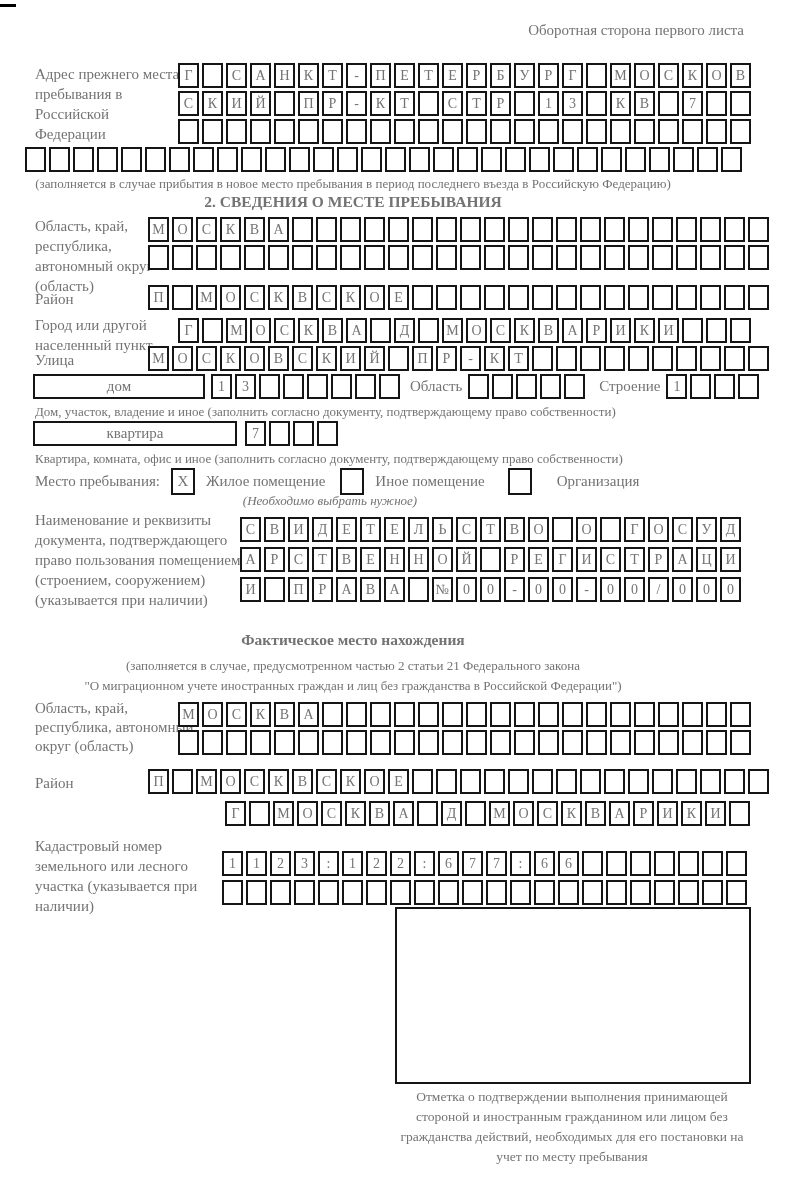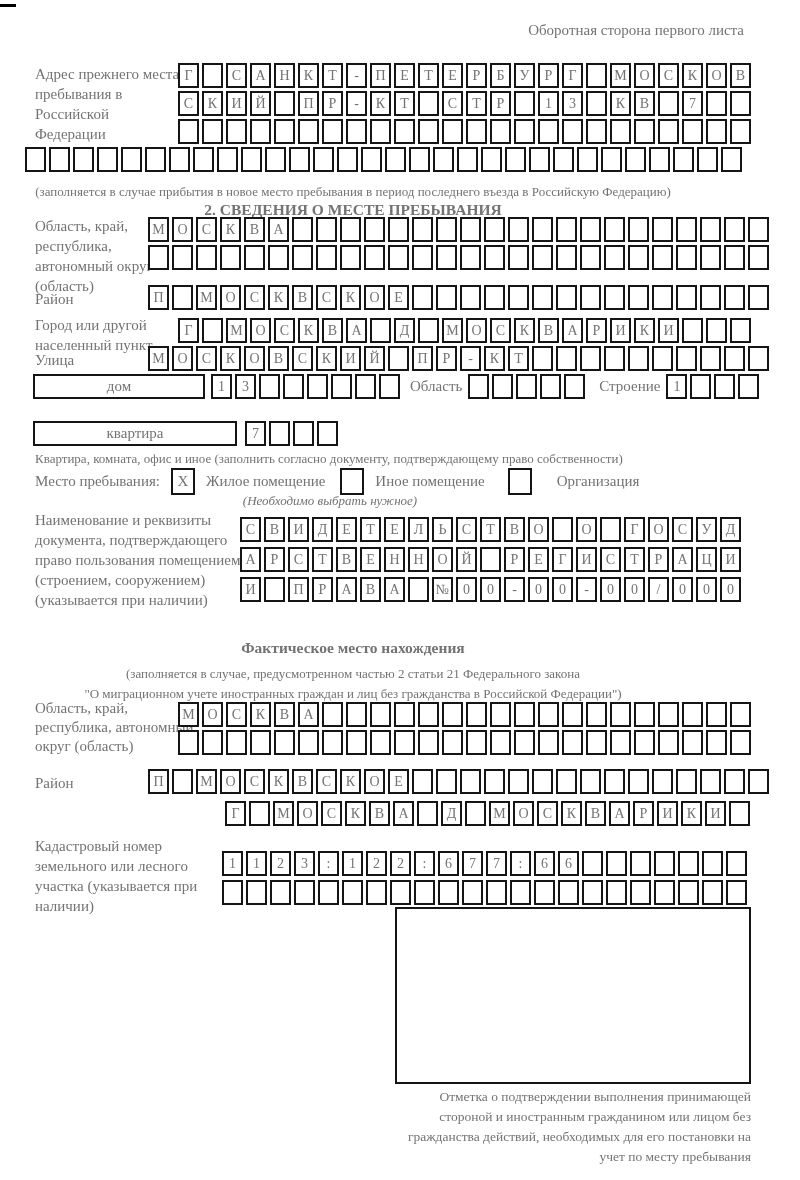--- a/index.html
+++ b/index.html
@@ -20,31 +20,31 @@
     font-size:14px; background:#fff;
   }
   .flexrow { position:absolute; display:flex; align-items:center; }
   .labelbox {
     height:21px; border:2px solid #151515; display:flex; align-items:center;
     justify-content:center; font-size:15px; flex:0 0 auto;
   }
   .inline-lbl { font-size:15px; flex:0 0 auto; }
   .cells-inline { display:flex; gap:3px; flex:0 0 auto; }
   .note { position:absolute; font-size:13px; }
-  .center { left:0; width:706px; text-align:center;margin-top:8px; }
+  .center { left:0; width:706px; text-align:center; }
   .title { position:absolute; font-size:15.5px; font-weight:bold; }
   .checkbox {
     width:20px; height:23px; border:2px solid #151515; display:flex;
     align-items:center; justify-content:center; font-size:15px; flex:0 0 auto;
     background:#fff;
   }
   .stamp-box { position:absolute; left:395px; top:907px; width:352px;
     height:173px; border:2px solid #151515; }
   .stamp-caption { position:absolute; left:393px; top:1087px; width:358px;
-    text-align:right; font-size:13.5px; line-height:20px; }
+    text-align:center; font-size:13.5px; line-height:20px; }
   .mesto-note { position:absolute; left:230px; top:493px; width:200px;
     text-align:center; font-size:13px;font-style:italic; }
 </style>
 </head>
 <body>
 
 <div class="page">
 
   <div class="corner-mark"></div>
   <div class="header-note">Оборотная сторона первого листа</div>
@@ -331,20 +331,21 @@
         <span class="cell"></span>
       </div>
     <div class="inline-lbl" style="margin-left:8px">Строение</div>
     <div class="cells-inline">
         <span class="cell">1</span>
         <span class="cell"></span>
         <span class="cell"></span>
         <span class="cell"></span>
       </div>
   </div>
+  <div class="note" style="left:35px;top:404px">Дом, участок, владение и иное (заполнить согласно документу, подтверждающему право собственности)</div>
 
   <div class="flexrow" style="left:33px;top:421px;gap:8px">
     <div class="labelbox" style="width:200px">квартира</div>
     <div class="cells-inline">
         <span class="cell">7</span>
         <span class="cell"></span>
         <span class="cell"></span>
         <span class="cell"></span>
       </div>
   </div>

